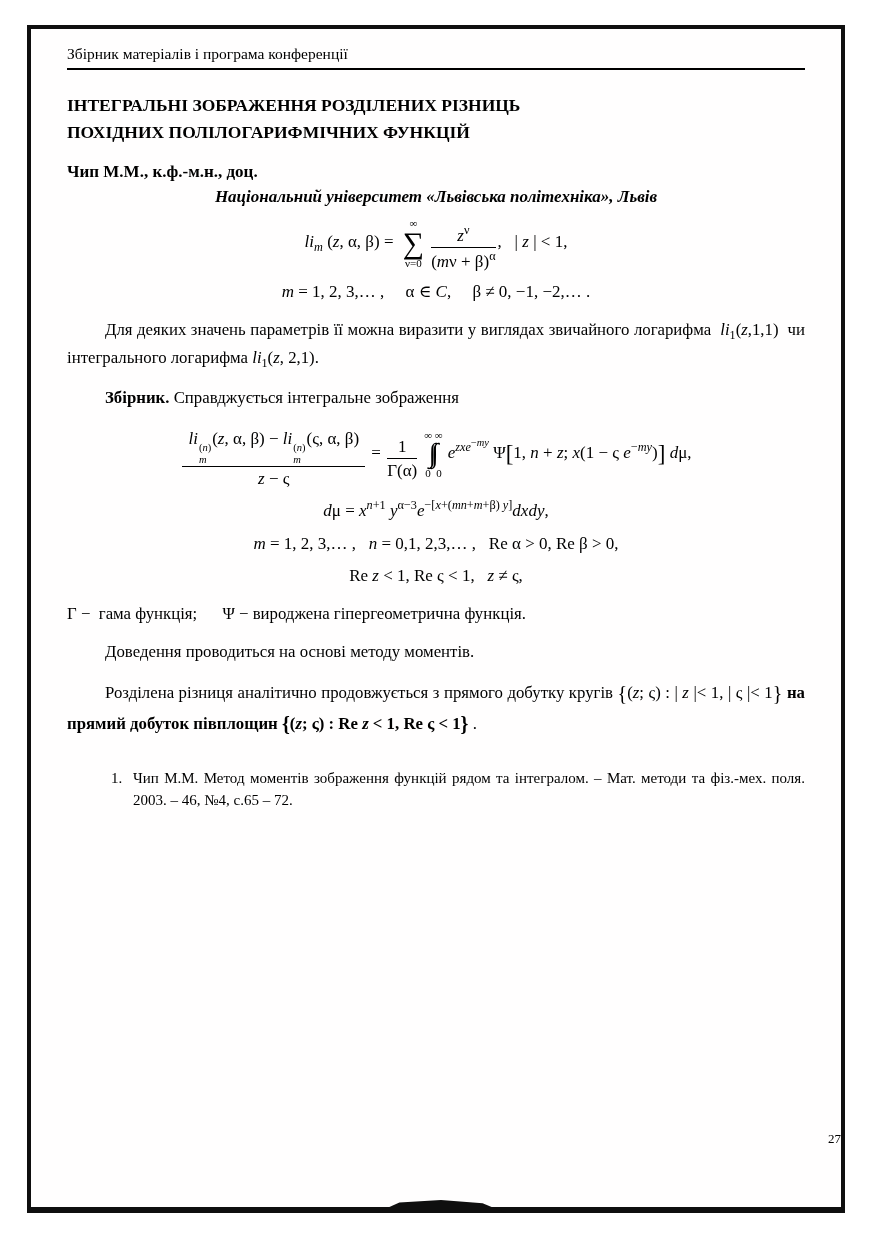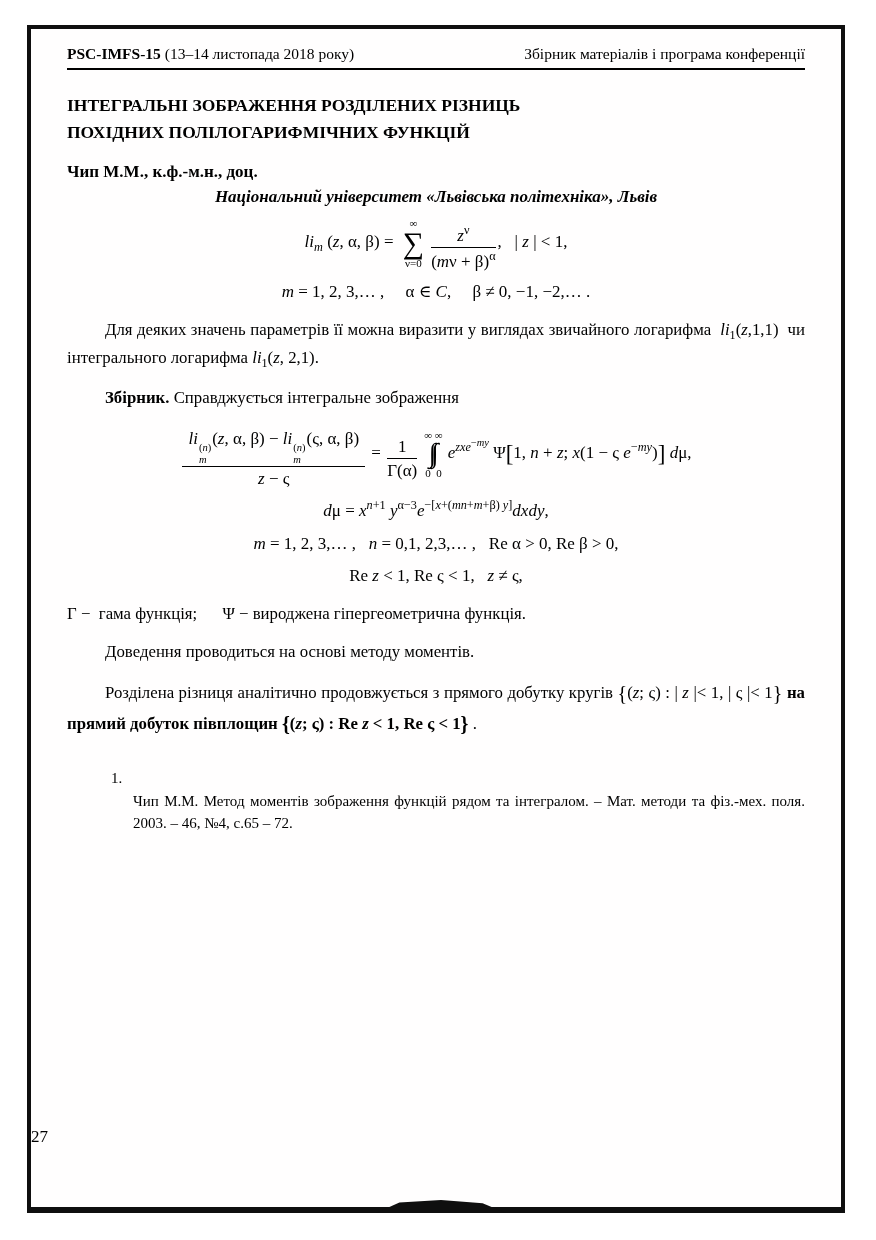--- a/index.html
+++ b/index.html
@@ -53,35 +53,32 @@
   .bigop .iop { font-size:27px; letter-spacing:-5px; padding-right:5px; }
   .ss { display:inline-flex; flex-direction:column; align-items:flex-start; font-size:10.5px; line-height:1.1; vertical-align:-7px; margin:0 1px; }
   .bb { font-size:23px; vertical-align:-3px; }
   .sb { font-size:20px; vertical-align:-2px; }
   sup, sub { font-size:72%; }
   sup sup { font-size:85%; }
   .theorem-label { font-weight:bold; }
   .refs { margin:26px 0 0 44px; font-size:15px; line-height:1.5; }
   .ref { display:flex; }
   .ref-num { flex:0 0 22px; }
-  .ref-text { flex:1; text-align:justify;margin-top:23px; }
+  .ref-text { flex:1; text-align:justify; }
   .pageno {
     position:absolute; left:0; right:0; bottom:60px;
-    text-align:left; font-size:17px;
+    text-align:right; font-size:13px;
   }
 </style>
 </head>
 <body>
 
 <div class="scan">
 
   <div class="hdr">
-    <div>
-      <b>PSC-IMFS-15</b><span> (13–14 листопада 2018 року)</span>
-    </div>
     <div>Збірник матеріалів і програма конференції</div>
   </div>
   <div class="rule"></div>
 
   <div class="title">
     <div>ІНТЕГРАЛЬНІ ЗОБРАЖЕННЯ РОЗДІЛЕНИХ РІЗНИЦЬ</div>
     <div>ПОХІДНИХ ПОЛІЛОГАРИФМІЧНИХ ФУНКЦІЙ</div>
   </div>
 
   <div class="authors">Чип М.М., к.ф.-м.н., доц.</div>

